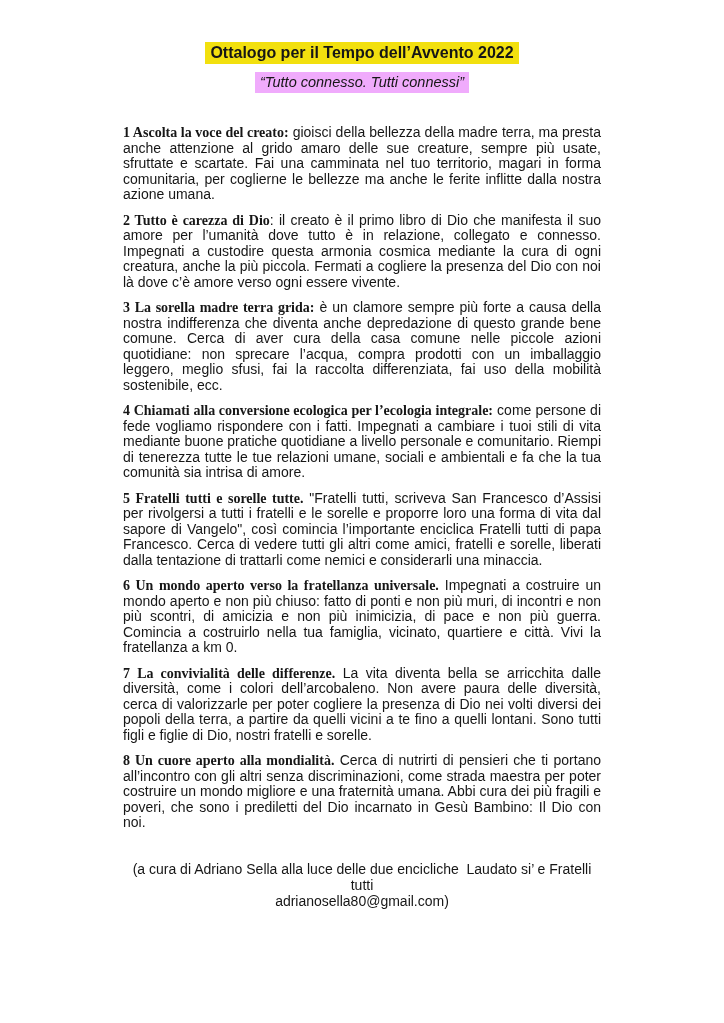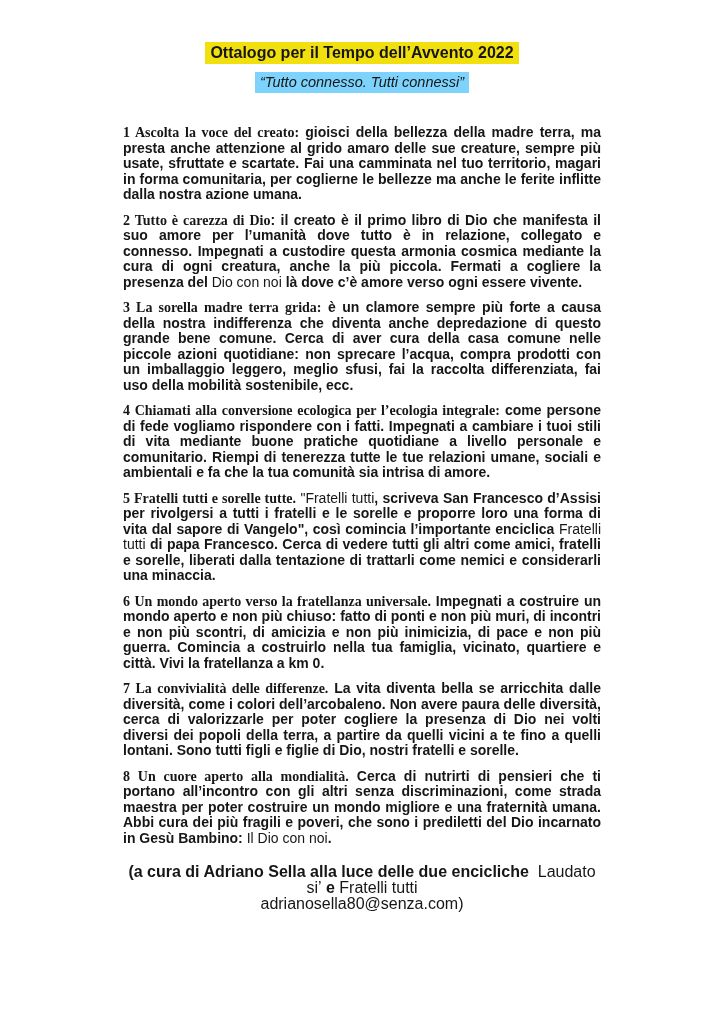--- a/index.html
+++ b/index.html
@@ -39,47 +39,47 @@
     padding: 2px 5px 3px 5px;
   }
   .body-text p.body-paragraph {
     margin: 0 0 10px 0;
     font-size: 14px;
     line-height: 15.5px;
     text-align: justify;
   }
   .seg-bold   { font-weight: 700; font-family: Liberation Serif, serif; }
   .seg-italic { }
-  .seg-normal { font-weight: 700; font-style: normal; }
+  .seg-normal { font-weight: 400; font-style: normal; }
   .footer {
-    margin-top: 18px;
+    margin-top: 30px;
     text-align: center;
-    font-size: 16px;
+    font-size: 14px;
     line-height: 16px;
   }
   .footer p { margin: 0; }
 </style>
 </head>
 <body>
 
 <div class="page" style="color: rgb(22, 22, 22);">
 
   <h1 class="doc-title"><mark class="hl" style="background-color: rgb(242, 224, 14);">Ottalogo per il Tempo dell’Avvento 2022</mark></h1>
 
-  <div class="doc-subtitle"><mark class="hl" style="background-color: #7dd3fc;">“Tutto connesso. Tutti connessi”</mark></div>
+  <div class="doc-subtitle"><mark class="hl" style="background-color: #f0abfc;">“Tutto connesso. Tutti connessi”</mark></div>
 
   <div class="body-text" id="paragraphs">
       <p class="body-paragraph"><span class="seg-bold">1 Ascolta la voce del creato:</span><span class="seg-normal"> gioisci della bellezza della madre terra, ma presta anche attenzione al grido amaro delle sue creature, sempre più usate, sfruttate e scartate. Fai una camminata nel tuo territorio, magari in forma comunitaria, per coglierne le bellezze ma anche le ferite inflitte dalla nostra azione umana.</span></p>
       <p class="body-paragraph"><span class="seg-bold">2 Tutto è carezza di Dio</span><span class="seg-normal">: il creato è il primo libro di Dio che manifesta il suo amore per l’umanità dove tutto è in relazione, collegato e connesso. Impegnati a custodire questa armonia cosmica mediante la cura di ogni creatura, anche la più piccola. Fermati a cogliere la presenza del </span><span class="seg-italic">Dio con noi</span><span class="seg-normal"> là dove c’è amore verso ogni essere vivente.</span></p>
       <p class="body-paragraph"><span class="seg-bold">3 La sorella madre terra grida:</span><span class="seg-normal"> è un clamore sempre più forte a causa della nostra indifferenza che diventa anche depredazione di questo grande bene comune. Cerca di aver cura della casa comune nelle piccole azioni quotidiane: non sprecare l’acqua, compra prodotti con un imballaggio leggero, meglio sfusi, fai la raccolta differenziata, fai uso della mobilità sostenibile, ecc.</span></p>
       <p class="body-paragraph"><span class="seg-bold">4 Chiamati alla conversione ecologica per l’ecologia integrale:</span><span class="seg-normal"> come persone di fede vogliamo rispondere con i fatti. Impegnati a cambiare i tuoi stili di vita mediante buone pratiche quotidiane a livello personale e comunitario. Riempi di tenerezza tutte le tue relazioni umane, sociali e ambientali e fa che la tua comunità sia intrisa di amore.</span></p>
       <p class="body-paragraph"><span class="seg-bold">5 Fratelli tutti e sorelle tutte.</span><span class="seg-normal"> </span><span class="seg-italic">"Fratelli tutti</span><span class="seg-normal">, scriveva San Francesco d’Assisi per rivolgersi a tutti i fratelli e le sorelle e proporre loro una forma di vita dal sapore di Vangelo", così comincia l’importante enciclica </span><span class="seg-italic">Fratelli tutti</span><span class="seg-normal"> di papa Francesco. Cerca di vedere tutti gli altri come amici, fratelli e sorelle, liberati dalla tentazione di trattarli come nemici e considerarli una minaccia.</span></p>
       <p class="body-paragraph"><span class="seg-bold">6 Un mondo aperto verso la fratellanza universale.</span><span class="seg-normal"> Impegnati a costruire un mondo aperto e non più chiuso: fatto di ponti e non più muri, di incontri e non più scontri, di amicizia e non più inimicizia, di pace e non più guerra. Comincia a costruirlo nella tua famiglia, vicinato, quartiere e città. Vivi la fratellanza a km 0.</span></p>
       <p class="body-paragraph"><span class="seg-bold">7 La convivialità delle differenze.</span><span class="seg-normal"> La vita diventa bella se arricchita dalle diversità, come i colori dell’arcobaleno. Non avere paura delle diversità, cerca di valorizzarle per poter cogliere la presenza di Dio nei volti diversi dei popoli della terra, a partire da quelli vicini a te fino a quelli lontani. Sono tutti figli e figlie di Dio, nostri fratelli e sorelle.</span></p>
       <p class="body-paragraph"><span class="seg-bold">8 Un cuore aperto alla mondialità.</span><span class="seg-normal"> Cerca di nutrirti di pensieri che ti portano all’incontro con gli altri senza discriminazioni, come strada maestra per poter costruire un mondo migliore e una fraternità umana. Abbi cura dei più fragili e poveri, che sono i prediletti del Dio incarnato in Gesù Bambino: </span><span class="seg-italic">Il Dio con noi</span><span class="seg-normal">.</span></p>
     </div>
 
   <div class="footer">
     <p id="footer-line1"><span class="seg-normal">(a cura di Adriano Sella alla luce delle due encicliche &nbsp;</span><span class="seg-italic">Laudato si’</span><span class="seg-normal"> e </span><span class="seg-italic">Fratelli tutti</span></p>
-    <p>adrianosella80@senza.com)</p>
+    <p>adrianosella80@gmail.com)</p>
   </div>
 
 </div>
 
 </body></html>

